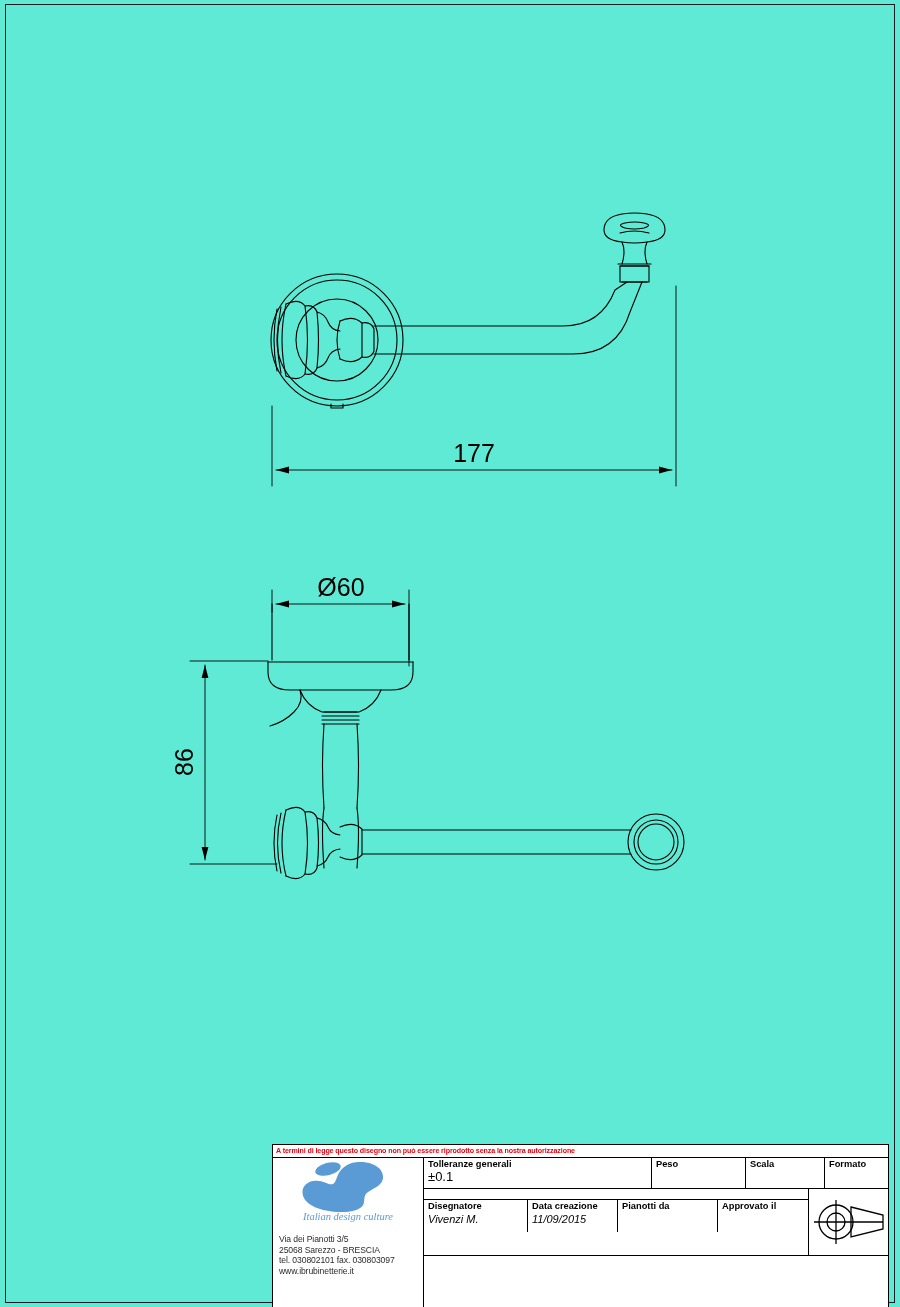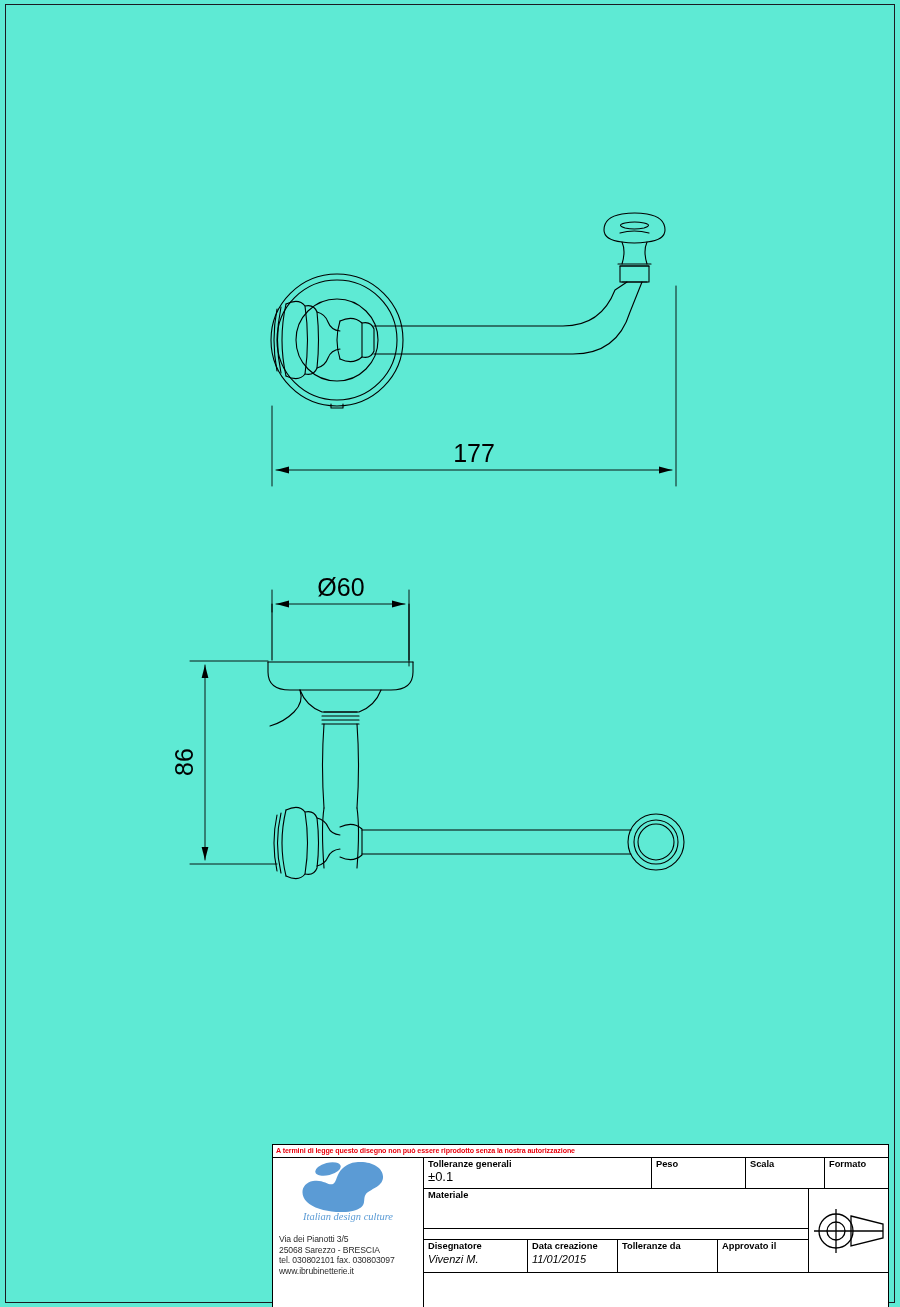--- a/index.html
+++ b/index.html
@@ -310,38 +310,32 @@
           </div>
           <div class="cell nb" style="flex:1">
             <span class="lbl">Formato</span>
             <span class="val">A4</span>
           </div>
         </div>
 
         <div style="display:flex; border-bottom:1.4px solid #000;">
           <div style="flex:1; display:flex; flex-direction:column;">
 
-            <div class="tb-row row2">
-              <div class="cell nb" style="flex:1">
-                <span class="lbl">Materiale</span>
-                <span class="val"></span>
-              </div>
-            </div>
 
             <div class="tb-row row3 last" style="border-top:1.4px solid #000;">
               <div class="cell" style="width:104px">
                 <span class="lbl">Disegnatore</span>
                 <span class="val bolditalic">Vivenzi M.</span>
               </div>
               <div class="cell" style="width:90px">
                 <span class="lbl">Data creazione</span>
-                <span class="val bolditalic">11/01/2015</span>
+                <span class="val bolditalic">11/09/2015</span>
               </div>
               <div class="cell" style="width:100px">
-                <span class="lbl">Tolleranze da</span>
+                <span class="lbl">Pianotti da</span>
                 <span class="val"></span>
               </div>
               <div class="cell nb" style="flex:1">
                 <span class="lbl">Approvato il</span>
                 <span class="val"></span>
               </div>
             </div>
           </div>
 
           <div class="cell proj-cell">

